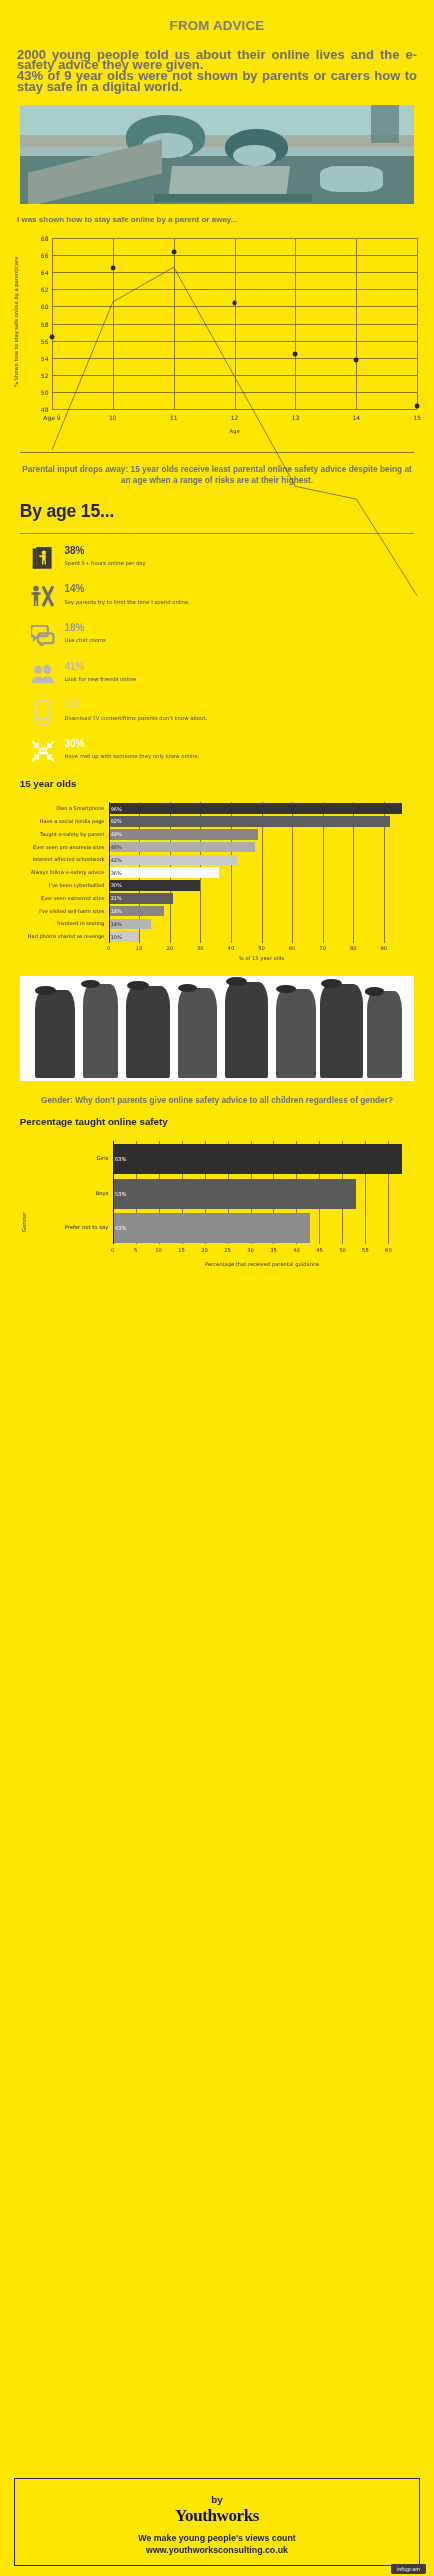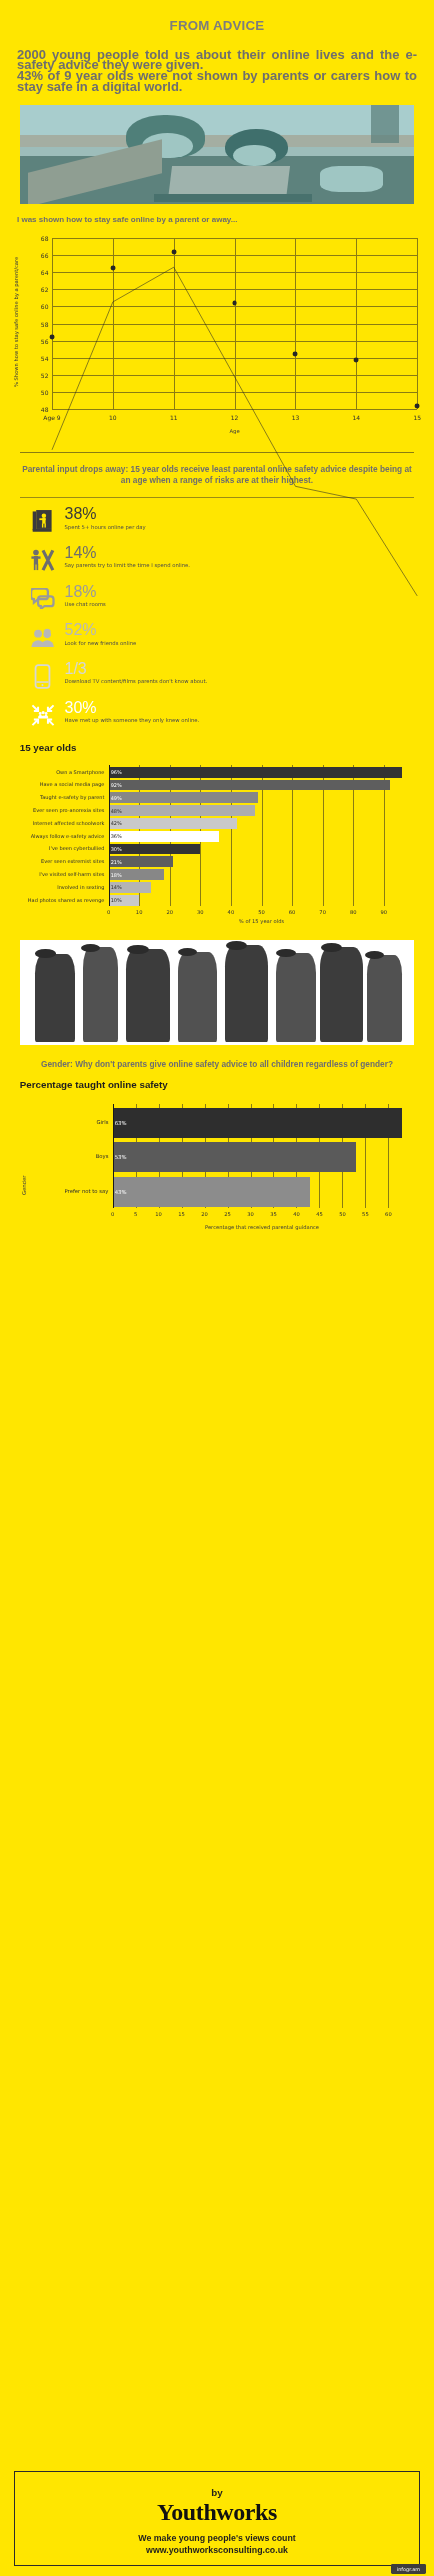--- a/index.html
+++ b/index.html
@@ -80,21 +80,21 @@
   .lead{margin:11.2px 19.7px 0 19.7px;font-size:8.3px;line-height:11px;font-weight:bold;color:#6e6e6e;text-align:center;}
   .bigtitle{margin:15.5px 19.7px 0 19.7px;font-size:17.6px;font-weight:bold;color:#262626;letter-spacing:-0.2px;}
   .subtitle{margin:9.8px 19.7px 0 19.7px;font-size:9.8px;font-weight:bold;color:#1f1f1f;}
 
   
   .stats{margin:9.8px 19.7px 0 28px;}
   .stat{display:flex;align-items:flex-start;margin-bottom:7.7px;min-height:31px;}
   .stat-ico{width:29.5px;height:28px;flex:0 0 29.5px;display:flex;align-items:center;justify-content:center;}
   .stat-ico svg{display:block;}
   .stat-txt{padding-left:7px;padding-top:0.7px;}
-  .stat-pct{font-size:16px;font-weight:normal;line-height:12.6px;}
+  .stat-pct{font-size:10px;font-weight:bold;line-height:12.6px;}
   .stat-desc{font-size:5.3px;color:#4a4a4a;margin-top:2.8px;font-family:"DejaVu Sans", sans-serif;}
 
   
   .hbar-wrap{margin:8.4px 5.6px 0 5.6px;position:relative;height:166px;}
   .hb-plot{position:absolute;left:103px;top:4.2px;right:14px;bottom:21px;}
   .hb-row{position:absolute;left:0;right:0;display:flex;align-items:center;}
   .hb-bar{height:100%;display:flex;align-items:center;}
   .hb-val{font-size:5px;padding-left:2.1px;font-family:"DejaVu Sans", sans-serif;white-space:nowrap;}
   .hb-lab{
     position:absolute;right:calc(100% + 4.2px);top:50%;transform:translateY(-50%);
@@ -116,21 +116,21 @@
     font-size:5.3px;color:#3b3b3b;font-family:"DejaVu Sans", sans-serif;display:flex;align-items:center;}
   .gb-plot{position:absolute;left:107px;top:5.6px;right:17px;bottom:24px;}
 
   
   .footer{
     position:absolute;left:14px;right:14px;bottom:9.8px;
     border:1.4px solid #2b2b2b;background:#ffe600;text-align:center;padding:11.2px 7px 9.8px 7px;
   }
   .f-l1{font-size:11.2px;font-weight:bold;color:#1f1f1f;}
   .f-by{font-size:9.8px;font-weight:bold;color:#1f1f1f;margin-top:3.5px;}
-  .f-brand{font-size:24px;font-weight:bold;color:#111;letter-spacing:-0.4px;margin-top:1.4px;font-family:"Liberation Serif", serif;}
+  .f-brand{font-size:17px;font-weight:bold;color:#111;letter-spacing:-0.4px;margin-top:1.4px;font-family:"Liberation Serif", serif;}
   .f-l2{font-size:8.8px;font-weight:bold;color:#1f1f1f;margin-top:7px;}
   .f-l3{font-size:8.8px;font-weight:bold;color:#1f1f1f;margin-top:2.1px;}
   .badge{
     position:absolute;right:8.4px;bottom:2.1px;background:#3d3d3d;color:#fff;
     font-size:4.9px;padding:2.1px 5.6px;border-radius:1.4px;font-family:"DejaVu Sans", sans-serif;
   }
 </style>
 </head>
 <body>
 
@@ -212,20 +212,21 @@
         <div class="lc-dot" style="left: 83.3333%; top: 71.5%;"></div>
         <div class="lc-dot" style="left: 100%; top: 98%;"></div>
       </div>
     <div class="lc-xlabel">Age</div>
   </div>
 
   <div class="rule" style="margin-top:7px;"></div>
 
   <div class="lead">Parental input drops away: 15 year olds receive least parental online safety advice despite being at an age when a range of risks are at their highest.</div>
 
+  <div class="bigtitle">By age 15...</div>
 
   <div class="rule thin" style="margin-top:11.2px;"></div>
 
   <div class="stats" id="stat-list">
       <div class="stat">
         <div class="stat-ico">
           <svg width="21" height="22.5" viewBox="0 0 30 32">
             <rect x="1" y="2" width="5" height="27" fill="#3b3b3b"></rect>
             <rect x="6" y="0" width="22" height="27" fill="#3b3b3b"></rect>
             <rect x="1" y="27" width="27" height="4" fill="#3b3b3b"></rect>
@@ -273,21 +274,21 @@
         <div class="stat-ico">
           <svg width="24" height="19.7" viewBox="0 0 34 28">
             <circle cx="10" cy="8" r="5.6" fill="#b8b8b8"></circle>
             <path d="M0.5 27 a9.5 9.5 0 0 1 19 0 z" fill="#b8b8b8"></path>
             <circle cx="23" cy="9" r="5.4" fill="#b8b8b8"></circle>
             <path d="M13.5 27 a9.5 9.5 0 0 1 19 0 z" fill="#b8b8b8"></path>
             <path d="M17.6 5.2 a5.6 5.6 0 0 1 10.8 0 z" fill="#b8b8b8"></path>
           </svg>
         </div>
         <div class="stat-txt">
-          <div class="stat-pct" style="color: rgb(184, 184, 184);">52%</div>
+          <div class="stat-pct" style="color: rgb(184, 184, 184);">41%</div>
           <div class="stat-desc">Look for new friends online</div>
         </div>
       </div>
       <div class="stat">
         <div class="stat-ico">
           <svg width="17" height="25" viewBox="0 0 24 36">
             <rect x="2" y="1.6" width="20" height="32.8" rx="4" fill="none" stroke="#d6d6d6" stroke-width="2.6"></rect>
             <line x1="3.4" y1="26" x2="20.6" y2="26" stroke="#d6d6d6" stroke-width="2.2"></line>
             <circle cx="12" cy="30.4" r="1.5" fill="#d6d6d6"></circle>
           </svg>

